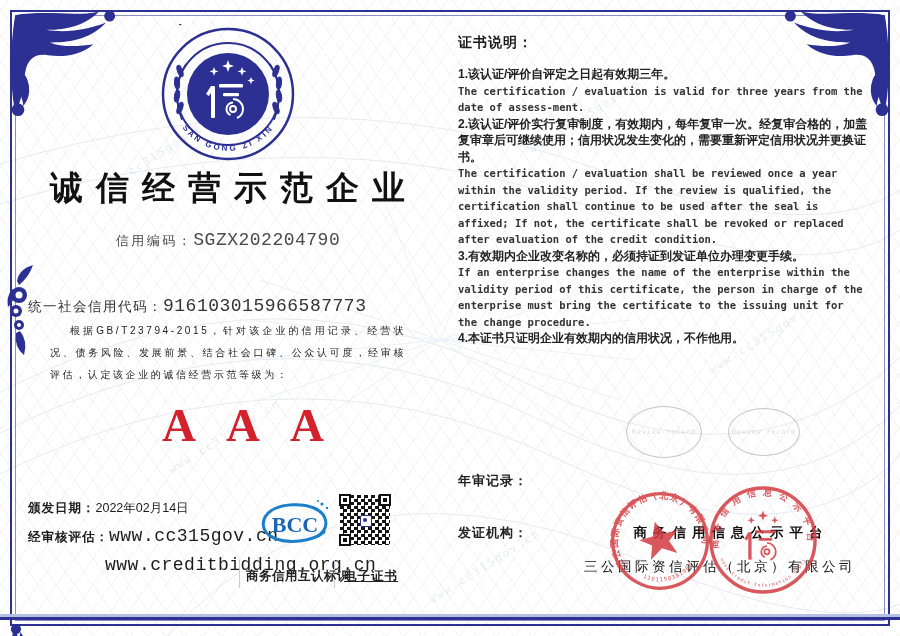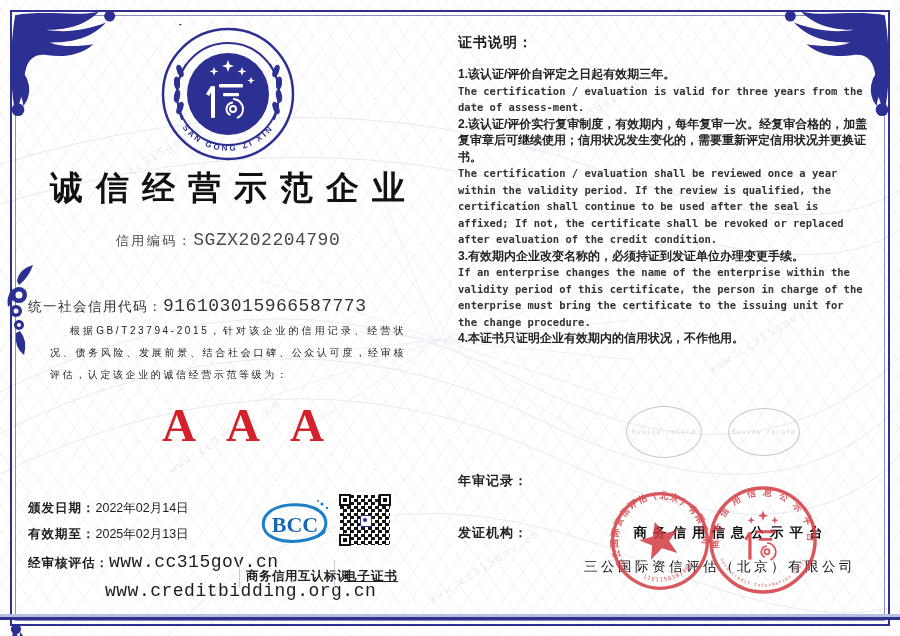--- a/index.html
+++ b/index.html
@@ -253,23 +253,20 @@
     <span>统一社会信用代码：</span><span class="meta-value">916103015966587773</span>
   </div>
 
   <div class="statement">根据GB/T23794-2015，针对该企业的信用记录、经营状况、债务风险、发展前景、结合社会口碑、公众认可度，经审核评估，认定该企业的诚信经营示范等级为：</div>
 
   <div class="grade">AAA</div>
 
   <div class="meta-rows">
     <div class="meta-row">
       <span class="meta-label">颁发日期：</span><span>2022年02月14日</span>
-    </div>
-    <div class="meta-row">
-      <span class="meta-label">有效期至：</span><span>2025年02月13日</span>
     </div>
     <div class="meta-row">
       <span class="meta-label">经审核评估：</span><span class="meta-value">www.cc315gov.cn</span>
     </div>
     <div class="meta-row meta-url2">
       <span class="meta-value">www.creditbidding.org.cn</span>
     </div>
   </div>
 
   <svg class="bcc" viewBox="0 0 78 56">

